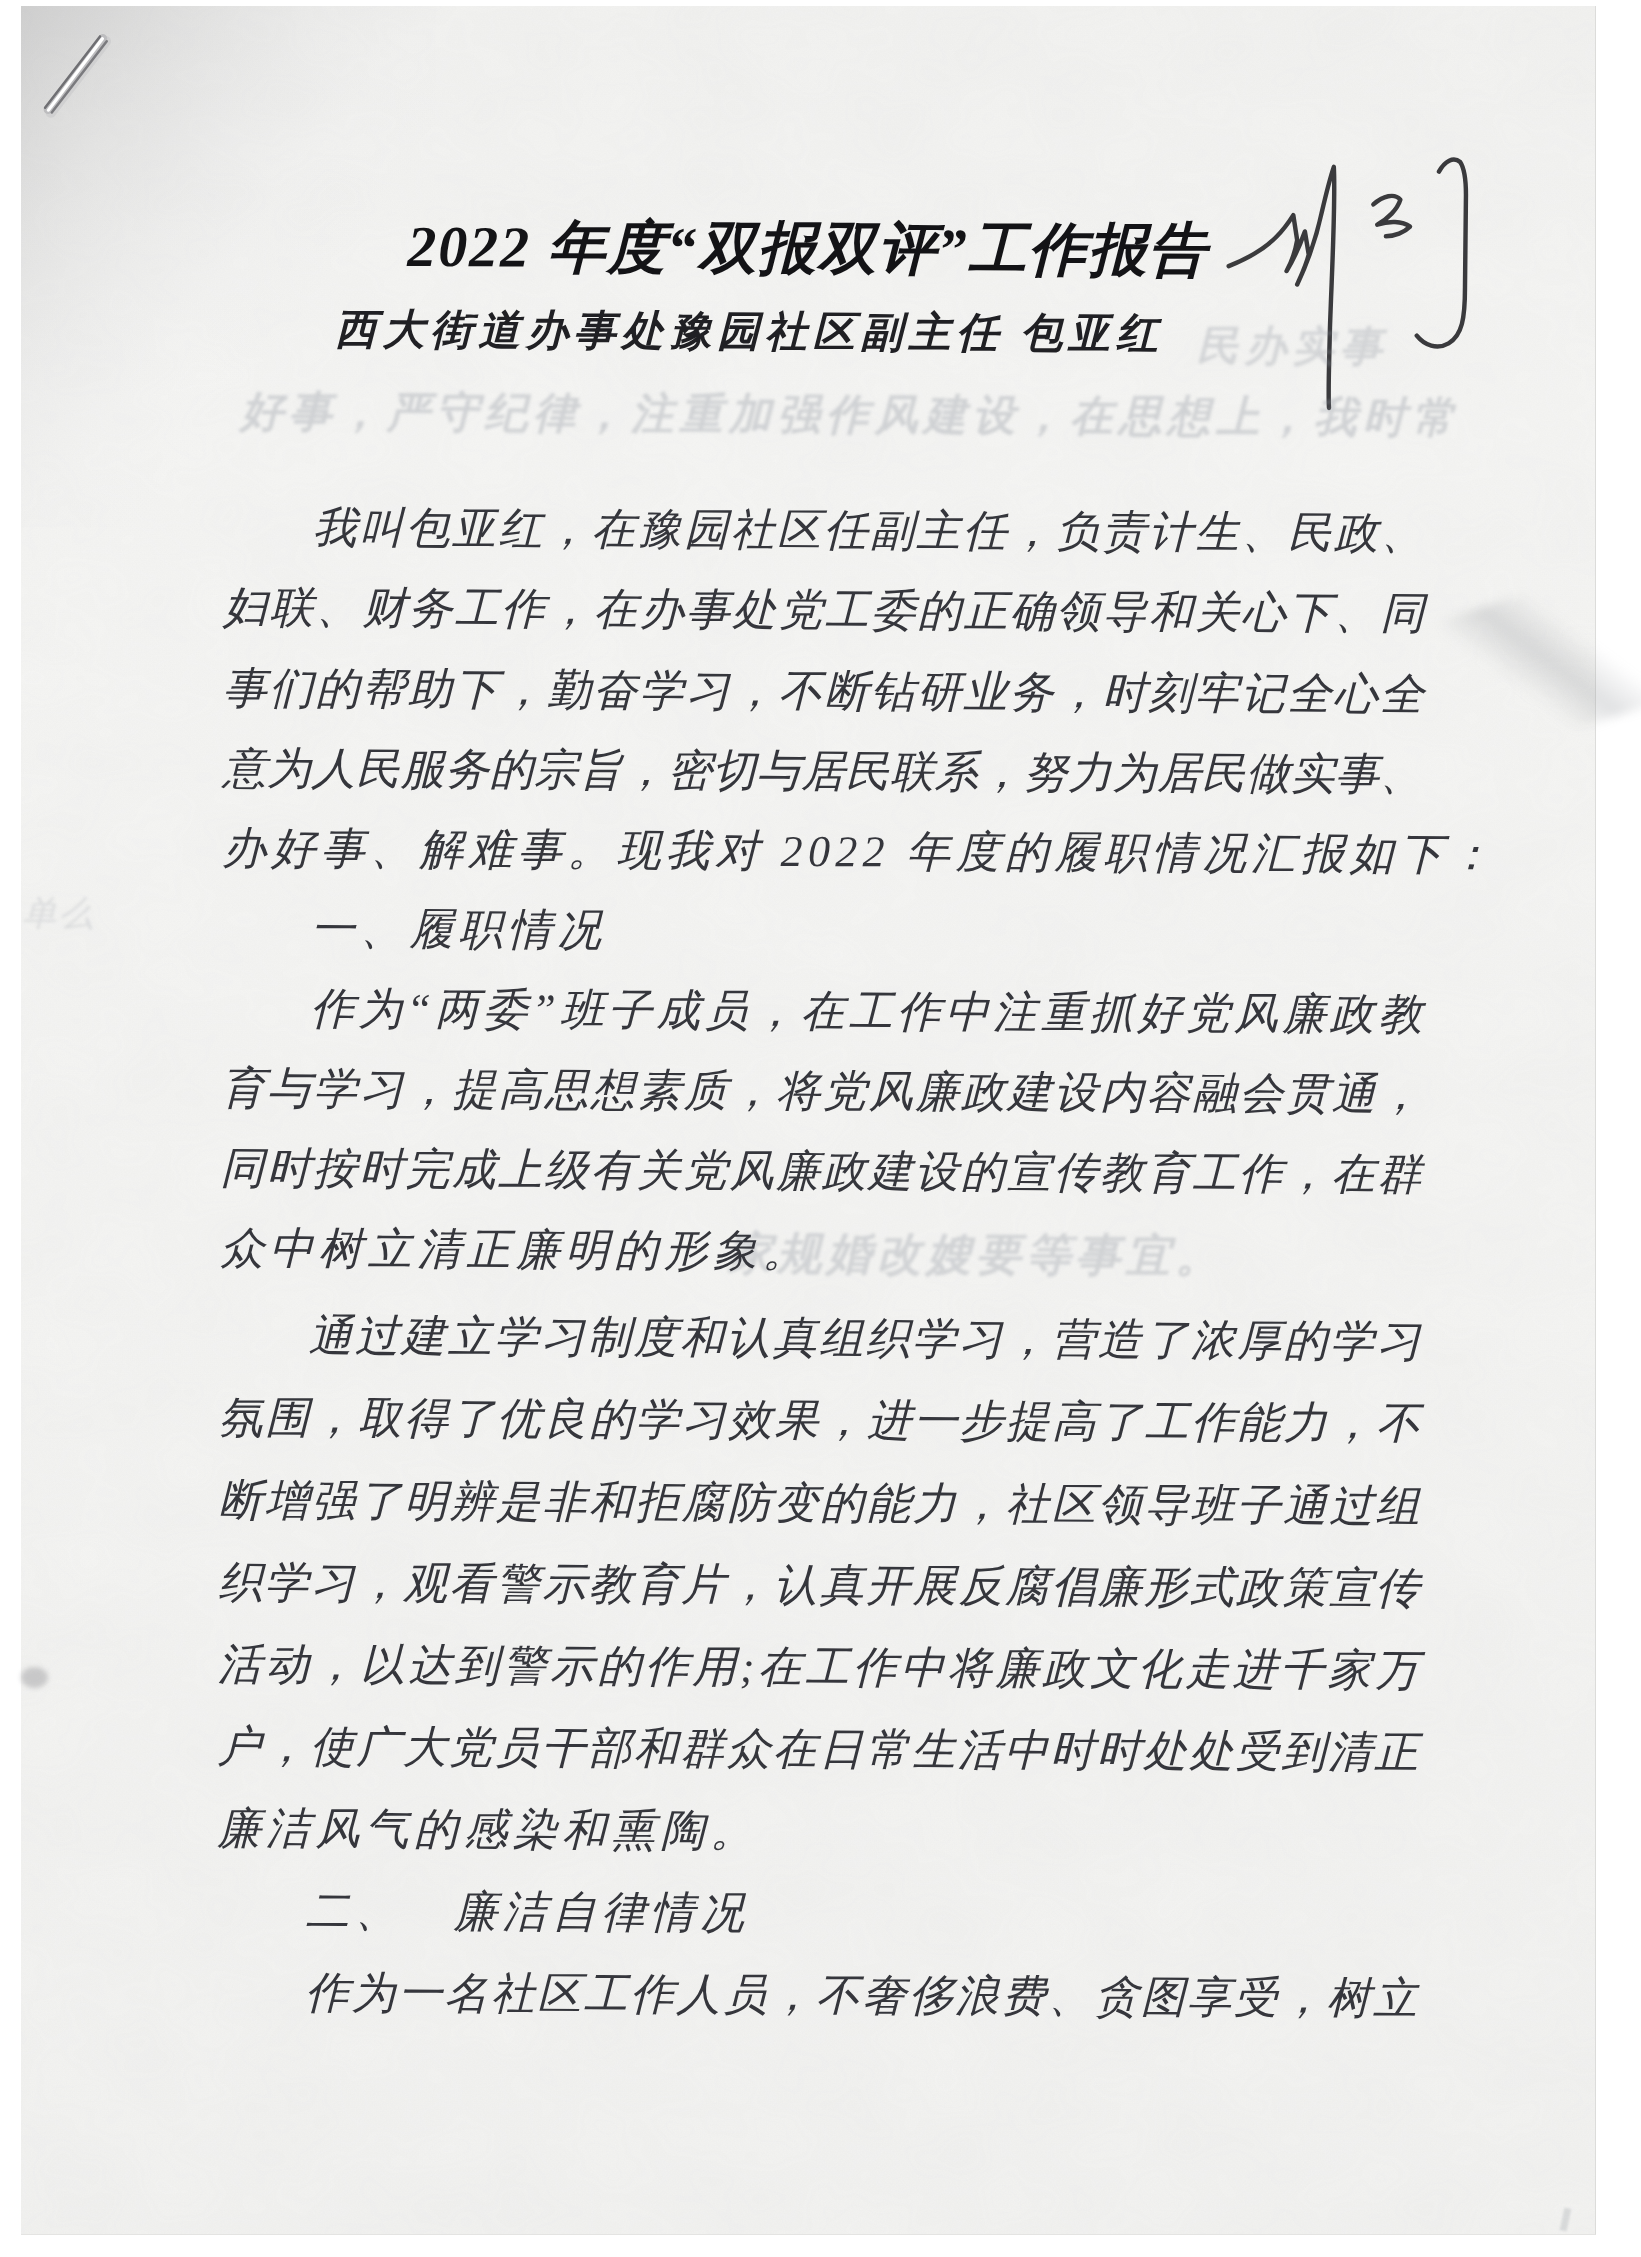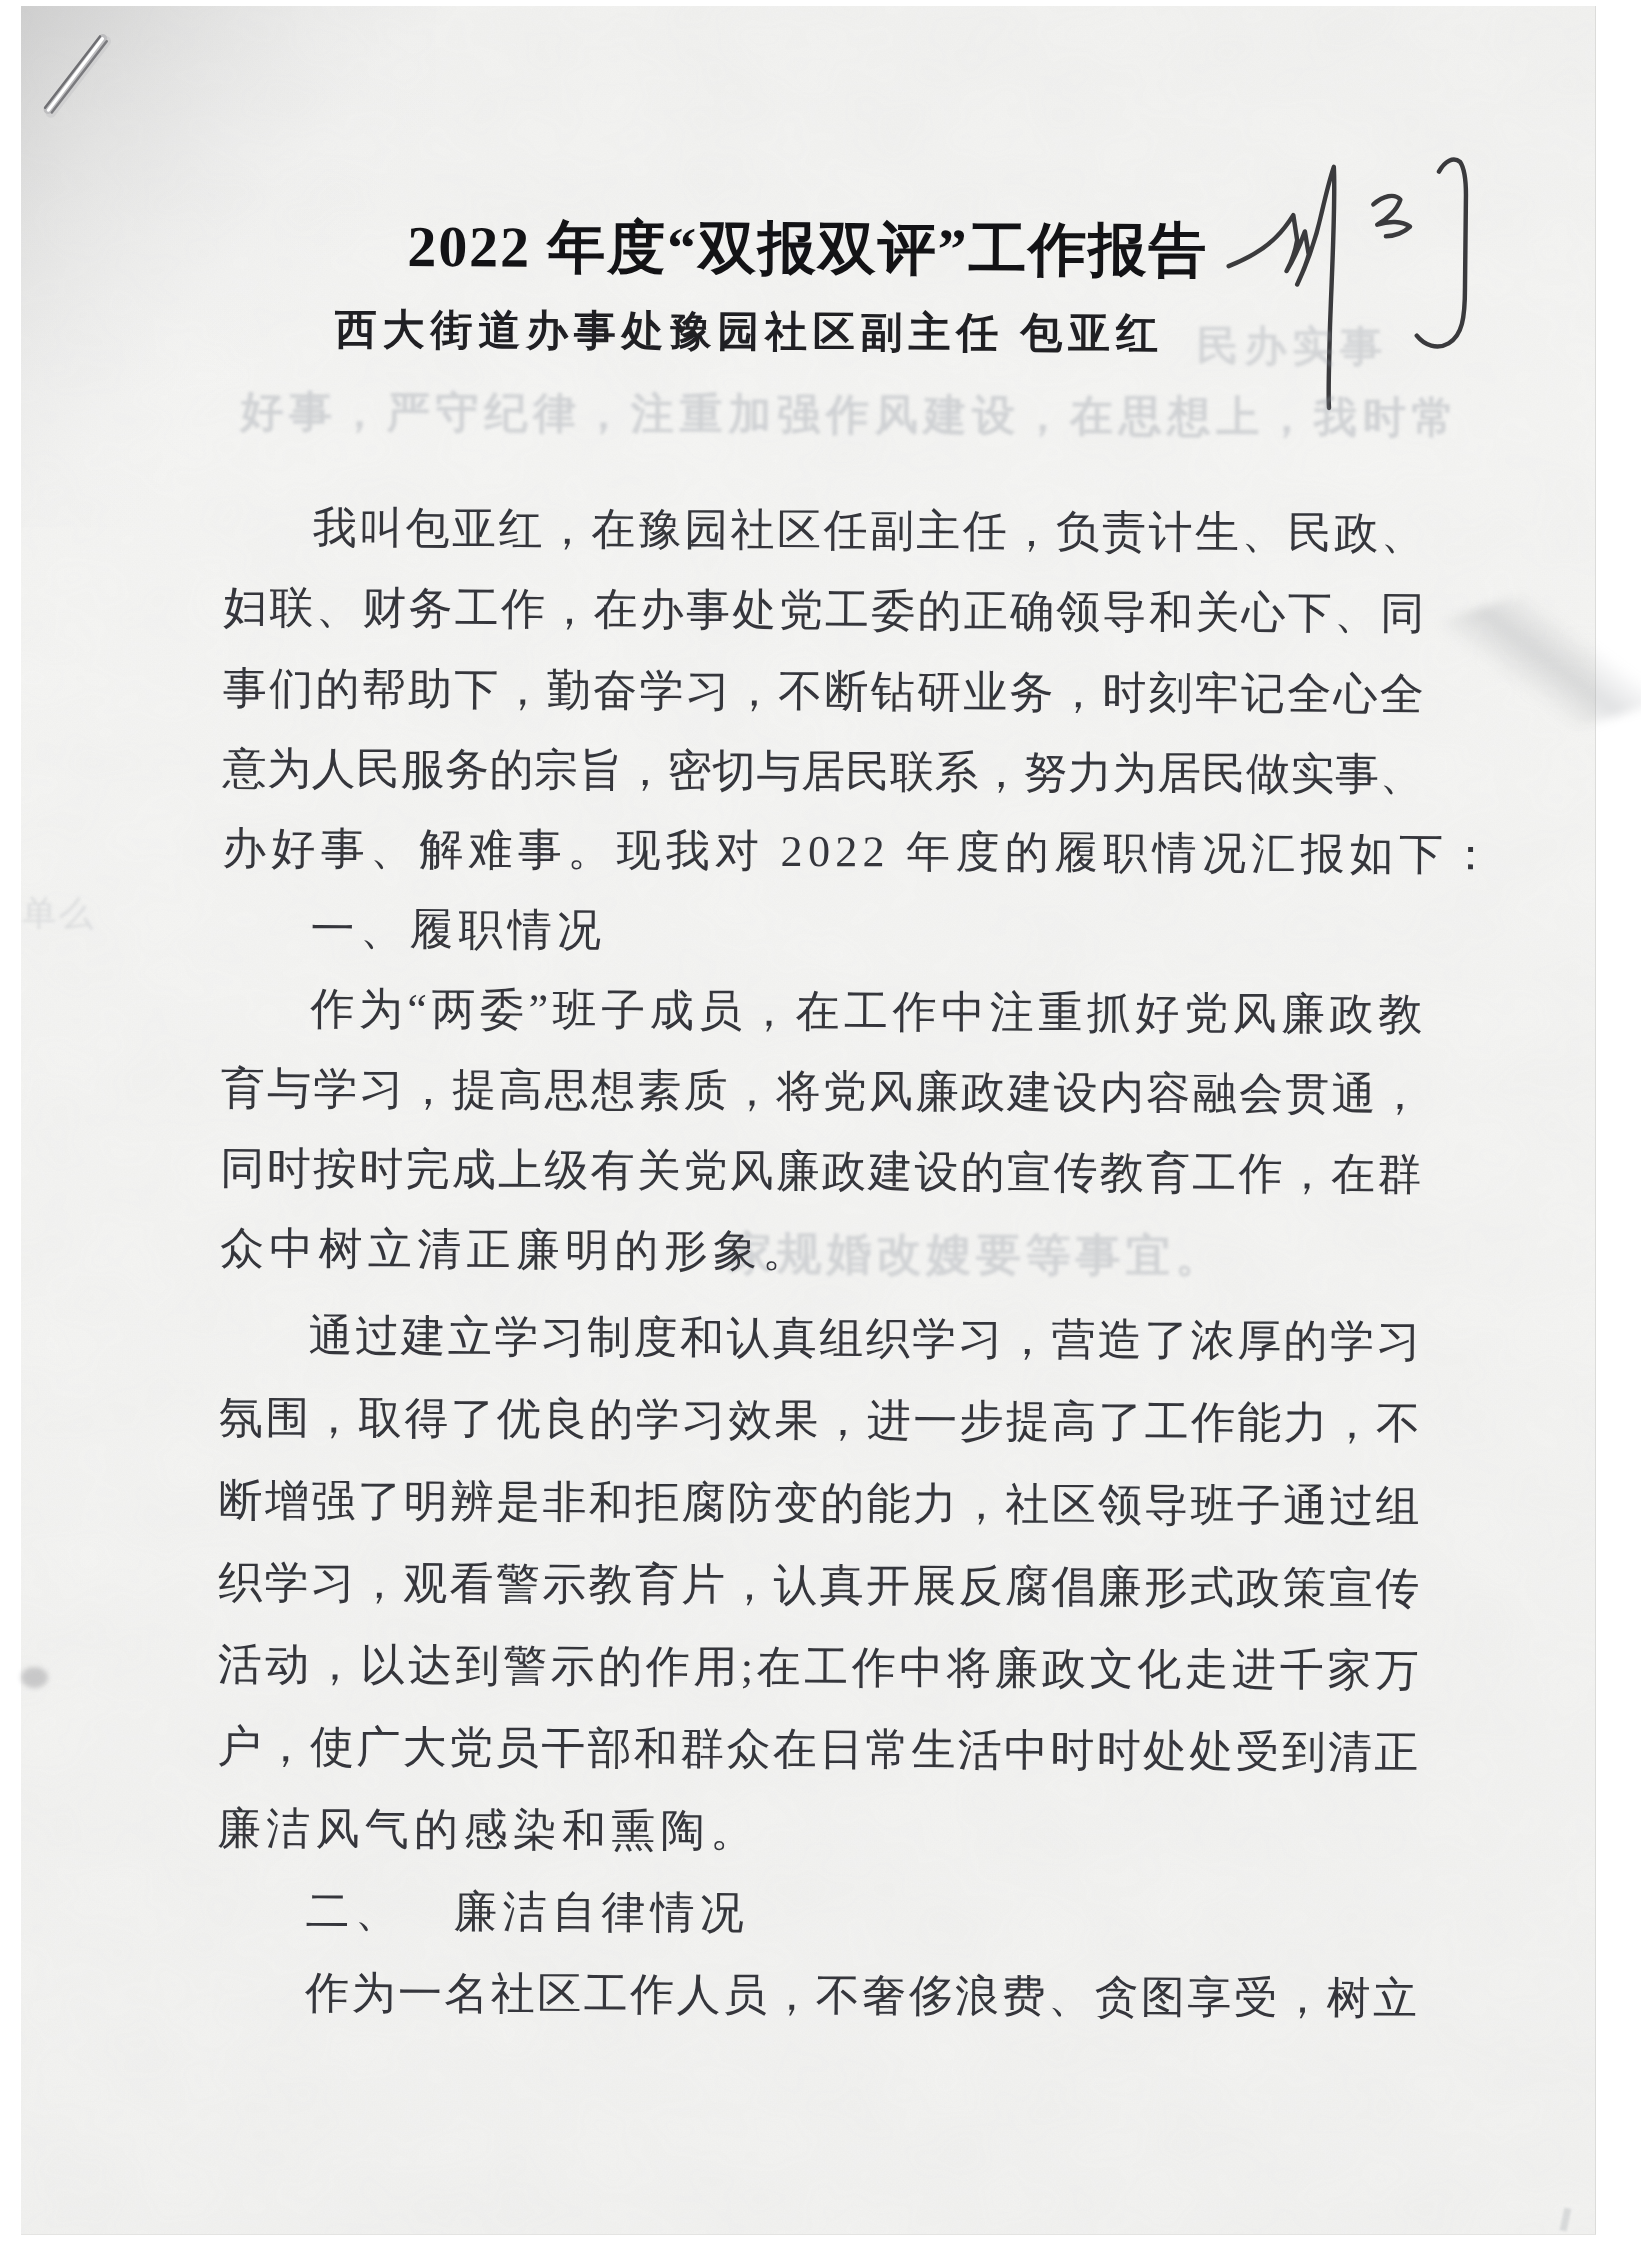--- a/index.html
+++ b/index.html
@@ -5,20 +5,21 @@
   html,body{margin:0;padding:0;background:#ffffff;}
   body{
     width:1641px;height:2257px;position:relative;overflow:hidden;
     font-family:"Liberation Serif","DejaVu Serif",serif;
   }
   .paper{
     position:absolute;left:21px;top:5.8px;width:1574px;height:2228px;
     background:linear-gradient(180deg,#f3f3f1 0%,#f6f6f4 18%,#f5f5f3 55%,#f3f3f1 100%);
     border-right:1.9px solid #dcdcda;
     border-bottom:1px solid #e4e4e2;
+    font-style:italic;
   }
   .corner-shadow{
     position:absolute;left:0;top:0;width:415px;height:521px;pointer-events:none;
     background:linear-gradient(128deg,rgba(120,120,124,0.28) 0%,rgba(150,150,154,0.16) 22%,rgba(190,190,194,0.10) 38%,rgba(220,220,224,0.05) 50%,transparent 64%);
   }
   .curl-shadow{
     position:absolute;left:1437px;top:583px;width:183px;height:145px;pointer-events:none;
     background:linear-gradient(55deg,transparent 32%,rgba(146,149,154,0.28) 50%,transparent 68%);
     filter:blur(4.8px);transform:rotate(-18deg);
   }

